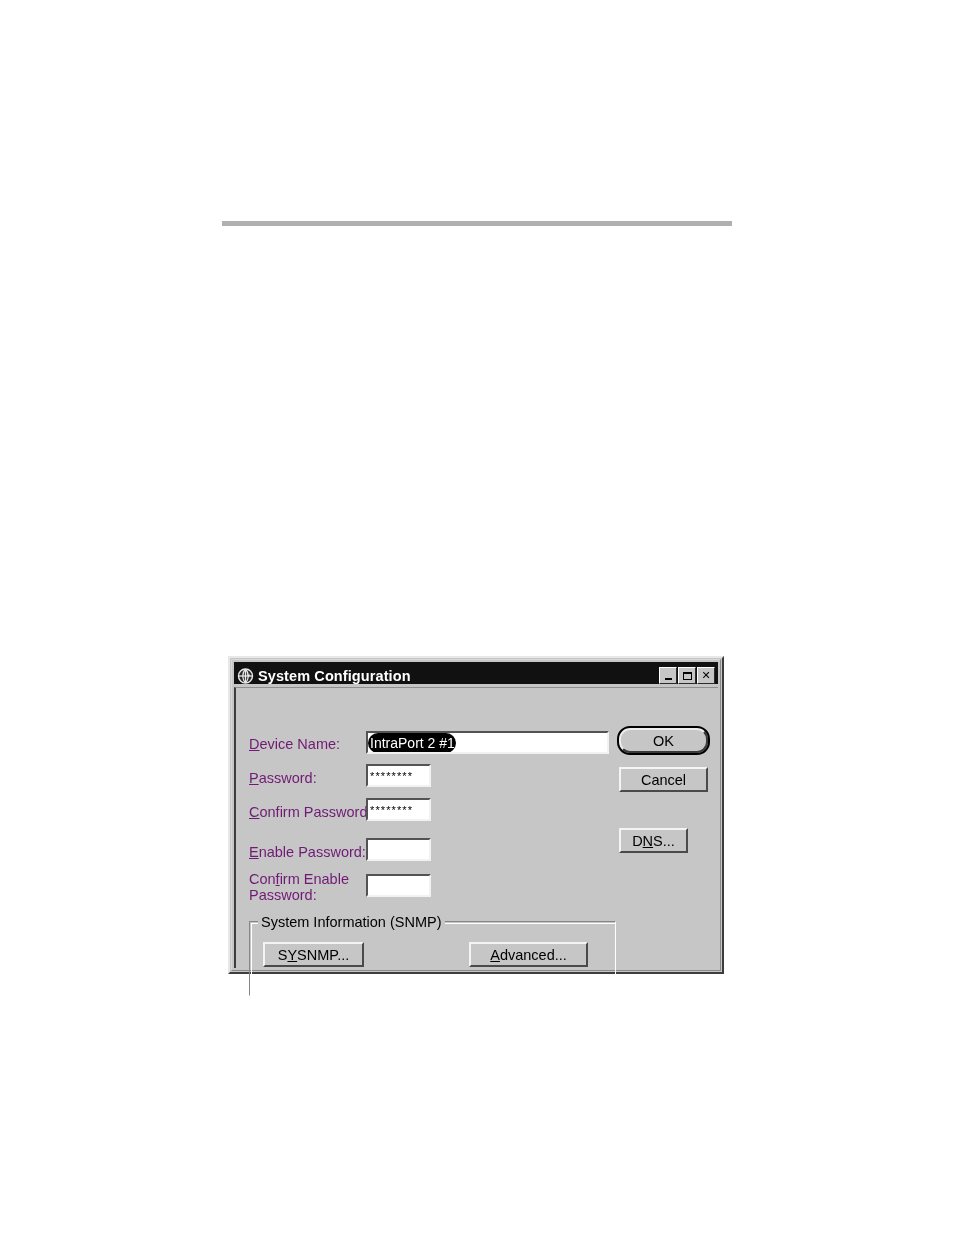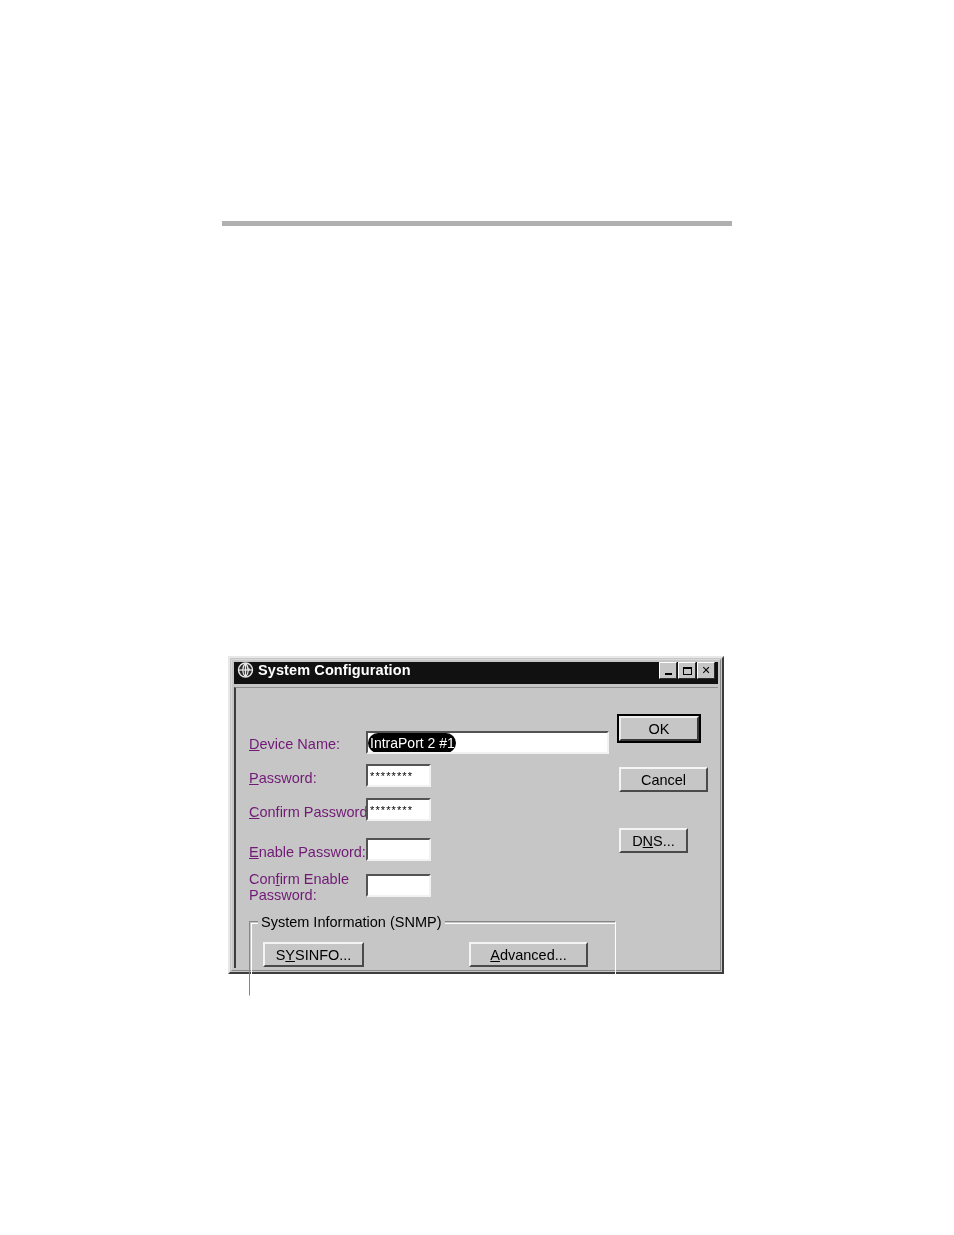--- a/index.html
+++ b/index.html
@@ -52,21 +52,21 @@
 
   
   .titlebar {
     position: absolute;
     left: 4px;
     top: 4px;
     width: 484px;
     height: 22px;
     background: #111111;
     display: flex;
-    align-items: flex-start;
+    align-items: flex-end;
     padding: 0 2px;
     box-sizing: border-box;
   }
   .title-icon {
     width: 17px;
     height: 16px;
     margin-left: 1px;
     margin-right: 4px;
     flex: 0 0 auto;
     display: block;
@@ -293,34 +293,34 @@
     <div class="field" style="left:130px; top:150px; width:65px; height:23px;">
       <span class="val mask"></span>
     </div>
 
     <span class="lbl" style="left:13px; top:183px;"><span>Con</span><u>f</u><span>irm Enable</span></span>
     <span class="lbl" style="left:13px; top:199px;">Password:</span>
     <div class="field" style="left:130px; top:186px; width:65px; height:23px;">
       <span class="val mask"></span>
     </div>
 
-    <button class="btn btn-default" style="left:383px; top:28px; width:80px; height:25px;">
+    <button class="btn btn-default" style="left:383px; top:40px; width:89px; height:25px;border-radius:11px;">
       <span>OK</span>
     </button>
     <button class="btn" style="left:383px; top:79px; width:89px; height:25px;">
       <span>Cancel</span>
     </button>
     <button class="btn" style="left:383px; top:140px; width:69px; height:25px;">
       <span><span>D</span><u>N</u><span>S...</span></span>
     </button>
 
     <div class="groupbox" style="left:13px; top:233px; width:367px; height:75px;"></div>
     <span class="group-title" style="left:22px; top:227px;">System Information (SNMP)</span>
 
     <button class="btn" style="left:27px; top:254px; width:101px; height:25px;">
-      <span><span>S</span><u>Y</u><span>SINFO...</span></span>
+      <span><span>S</span><u>Y</u><span>SNMP...</span></span>
     </button>
     <button class="btn" style="left:233px; top:254px; width:119px; height:25px;">
       <span><span></span><u>A</u><span>dvanced...</span></span>
     </button>
 
   </div>
 </div>
 
 </body></html>

